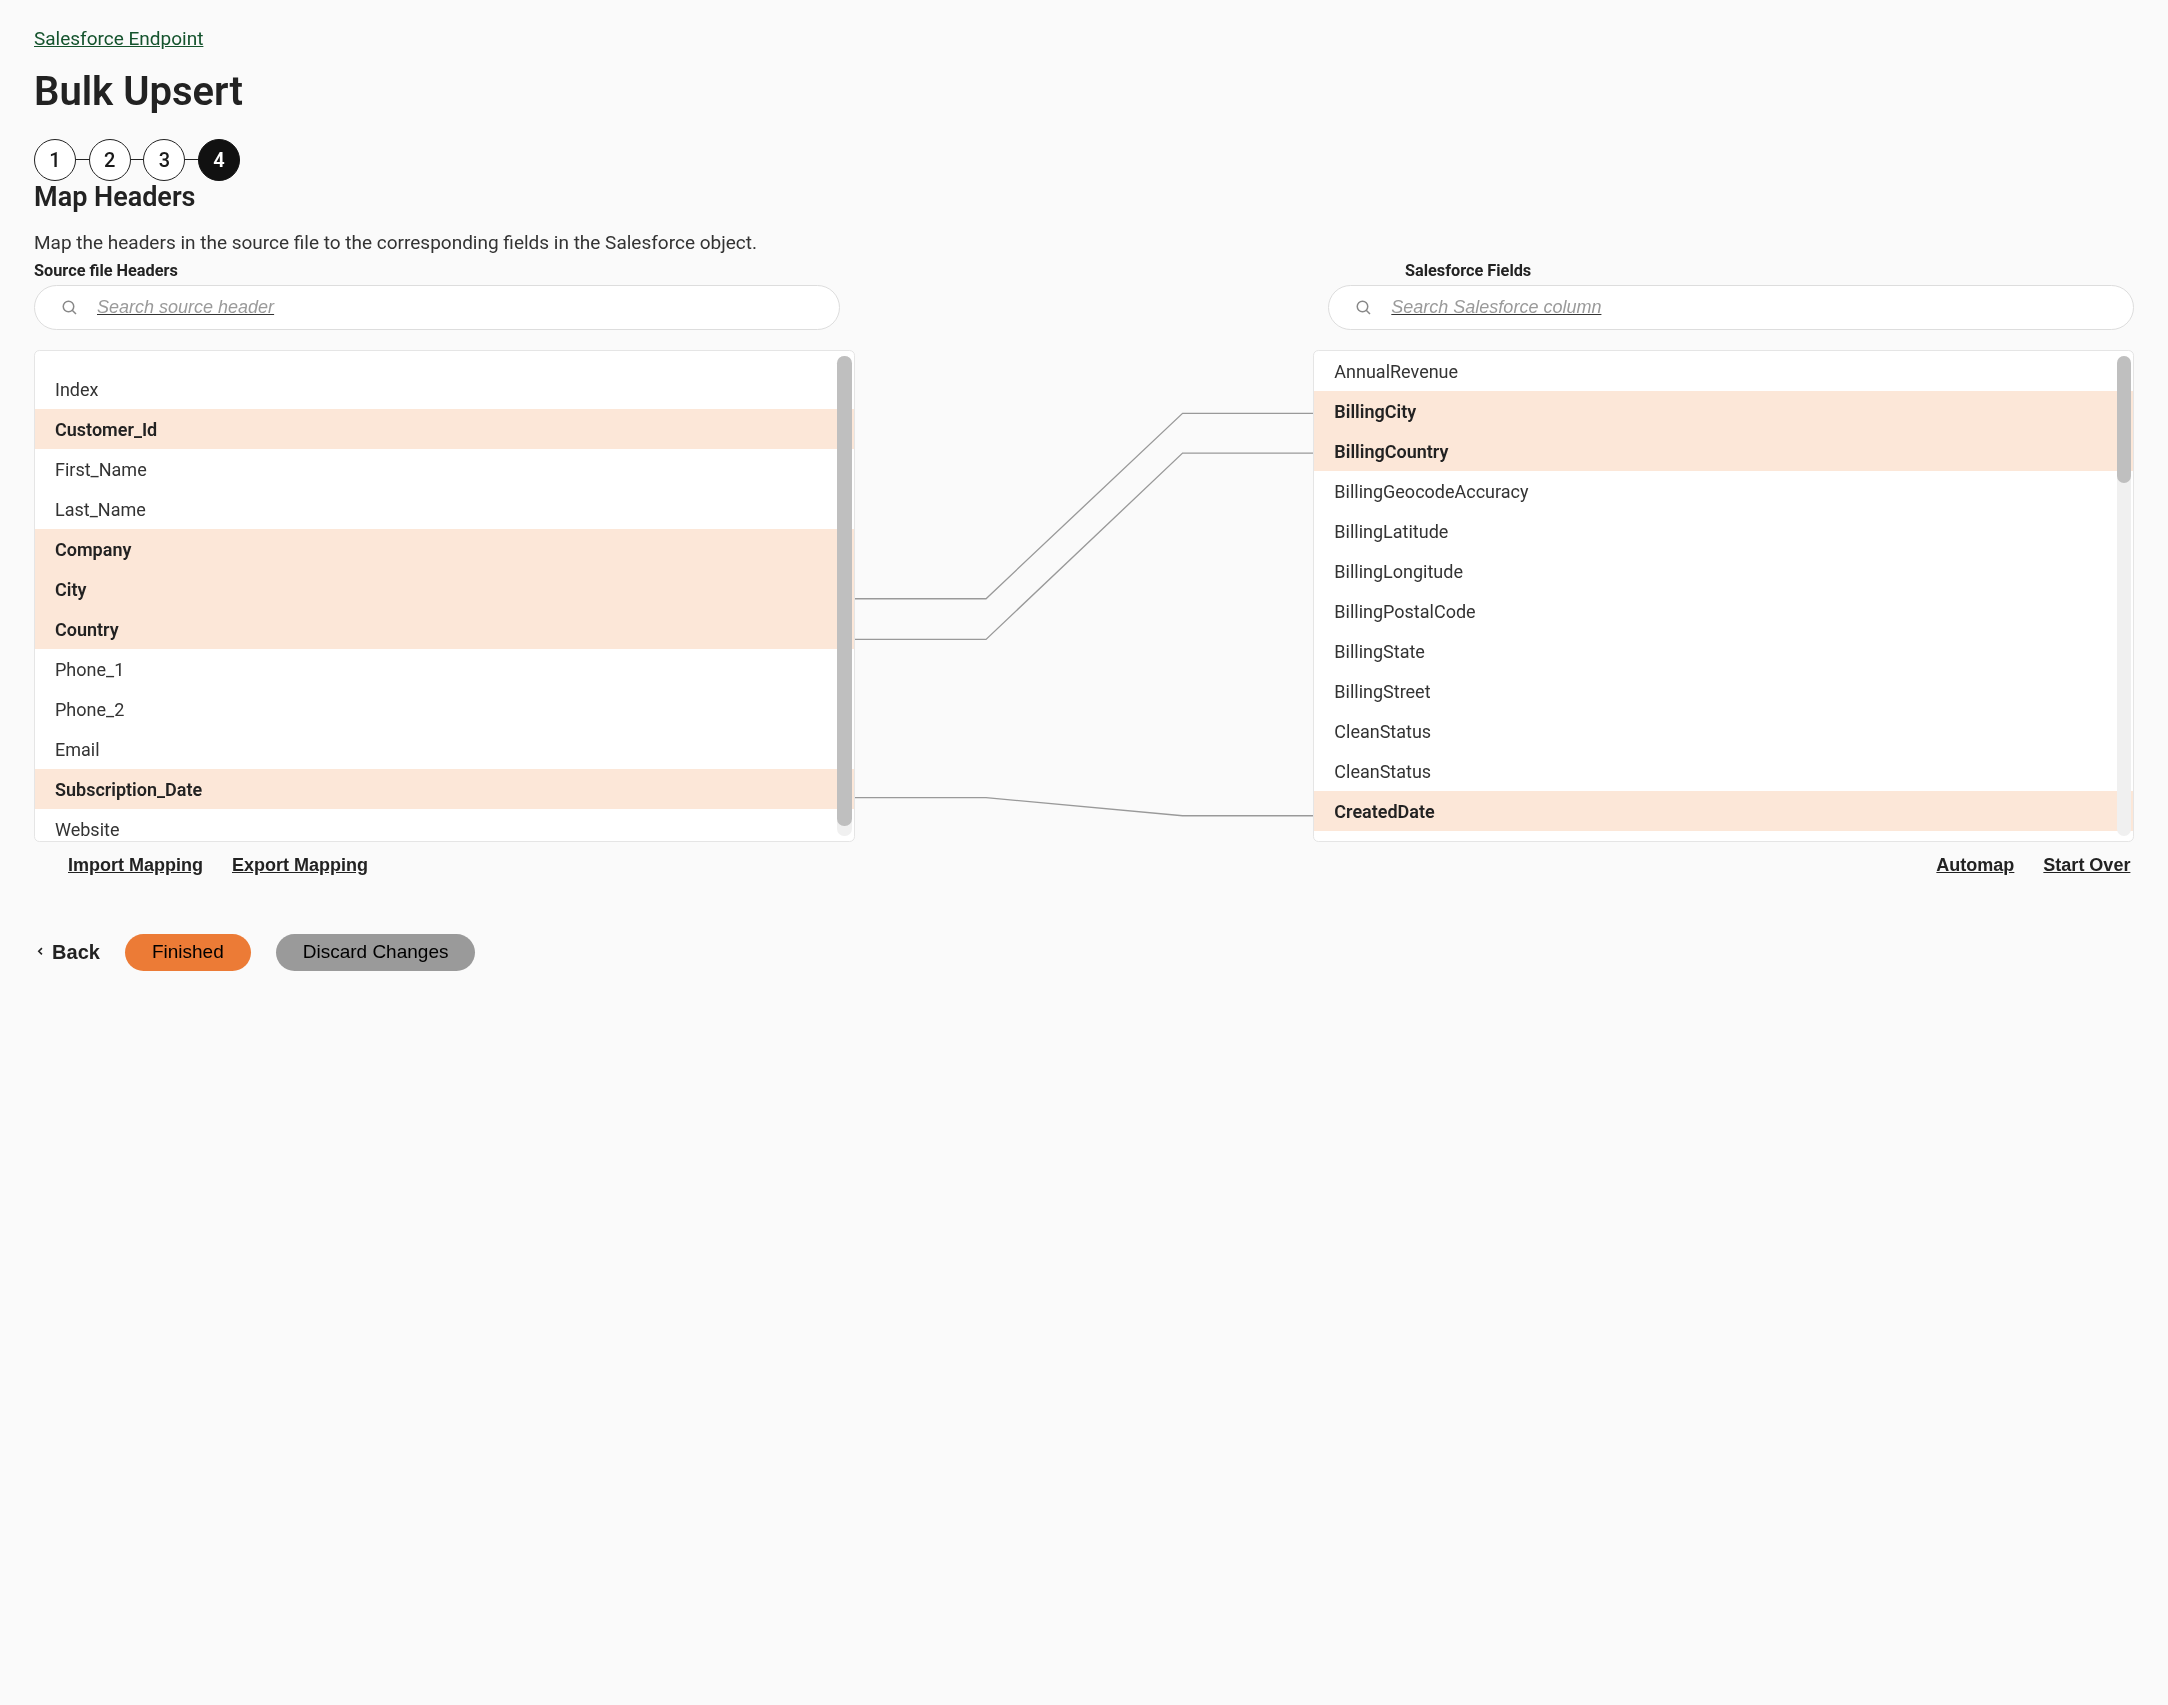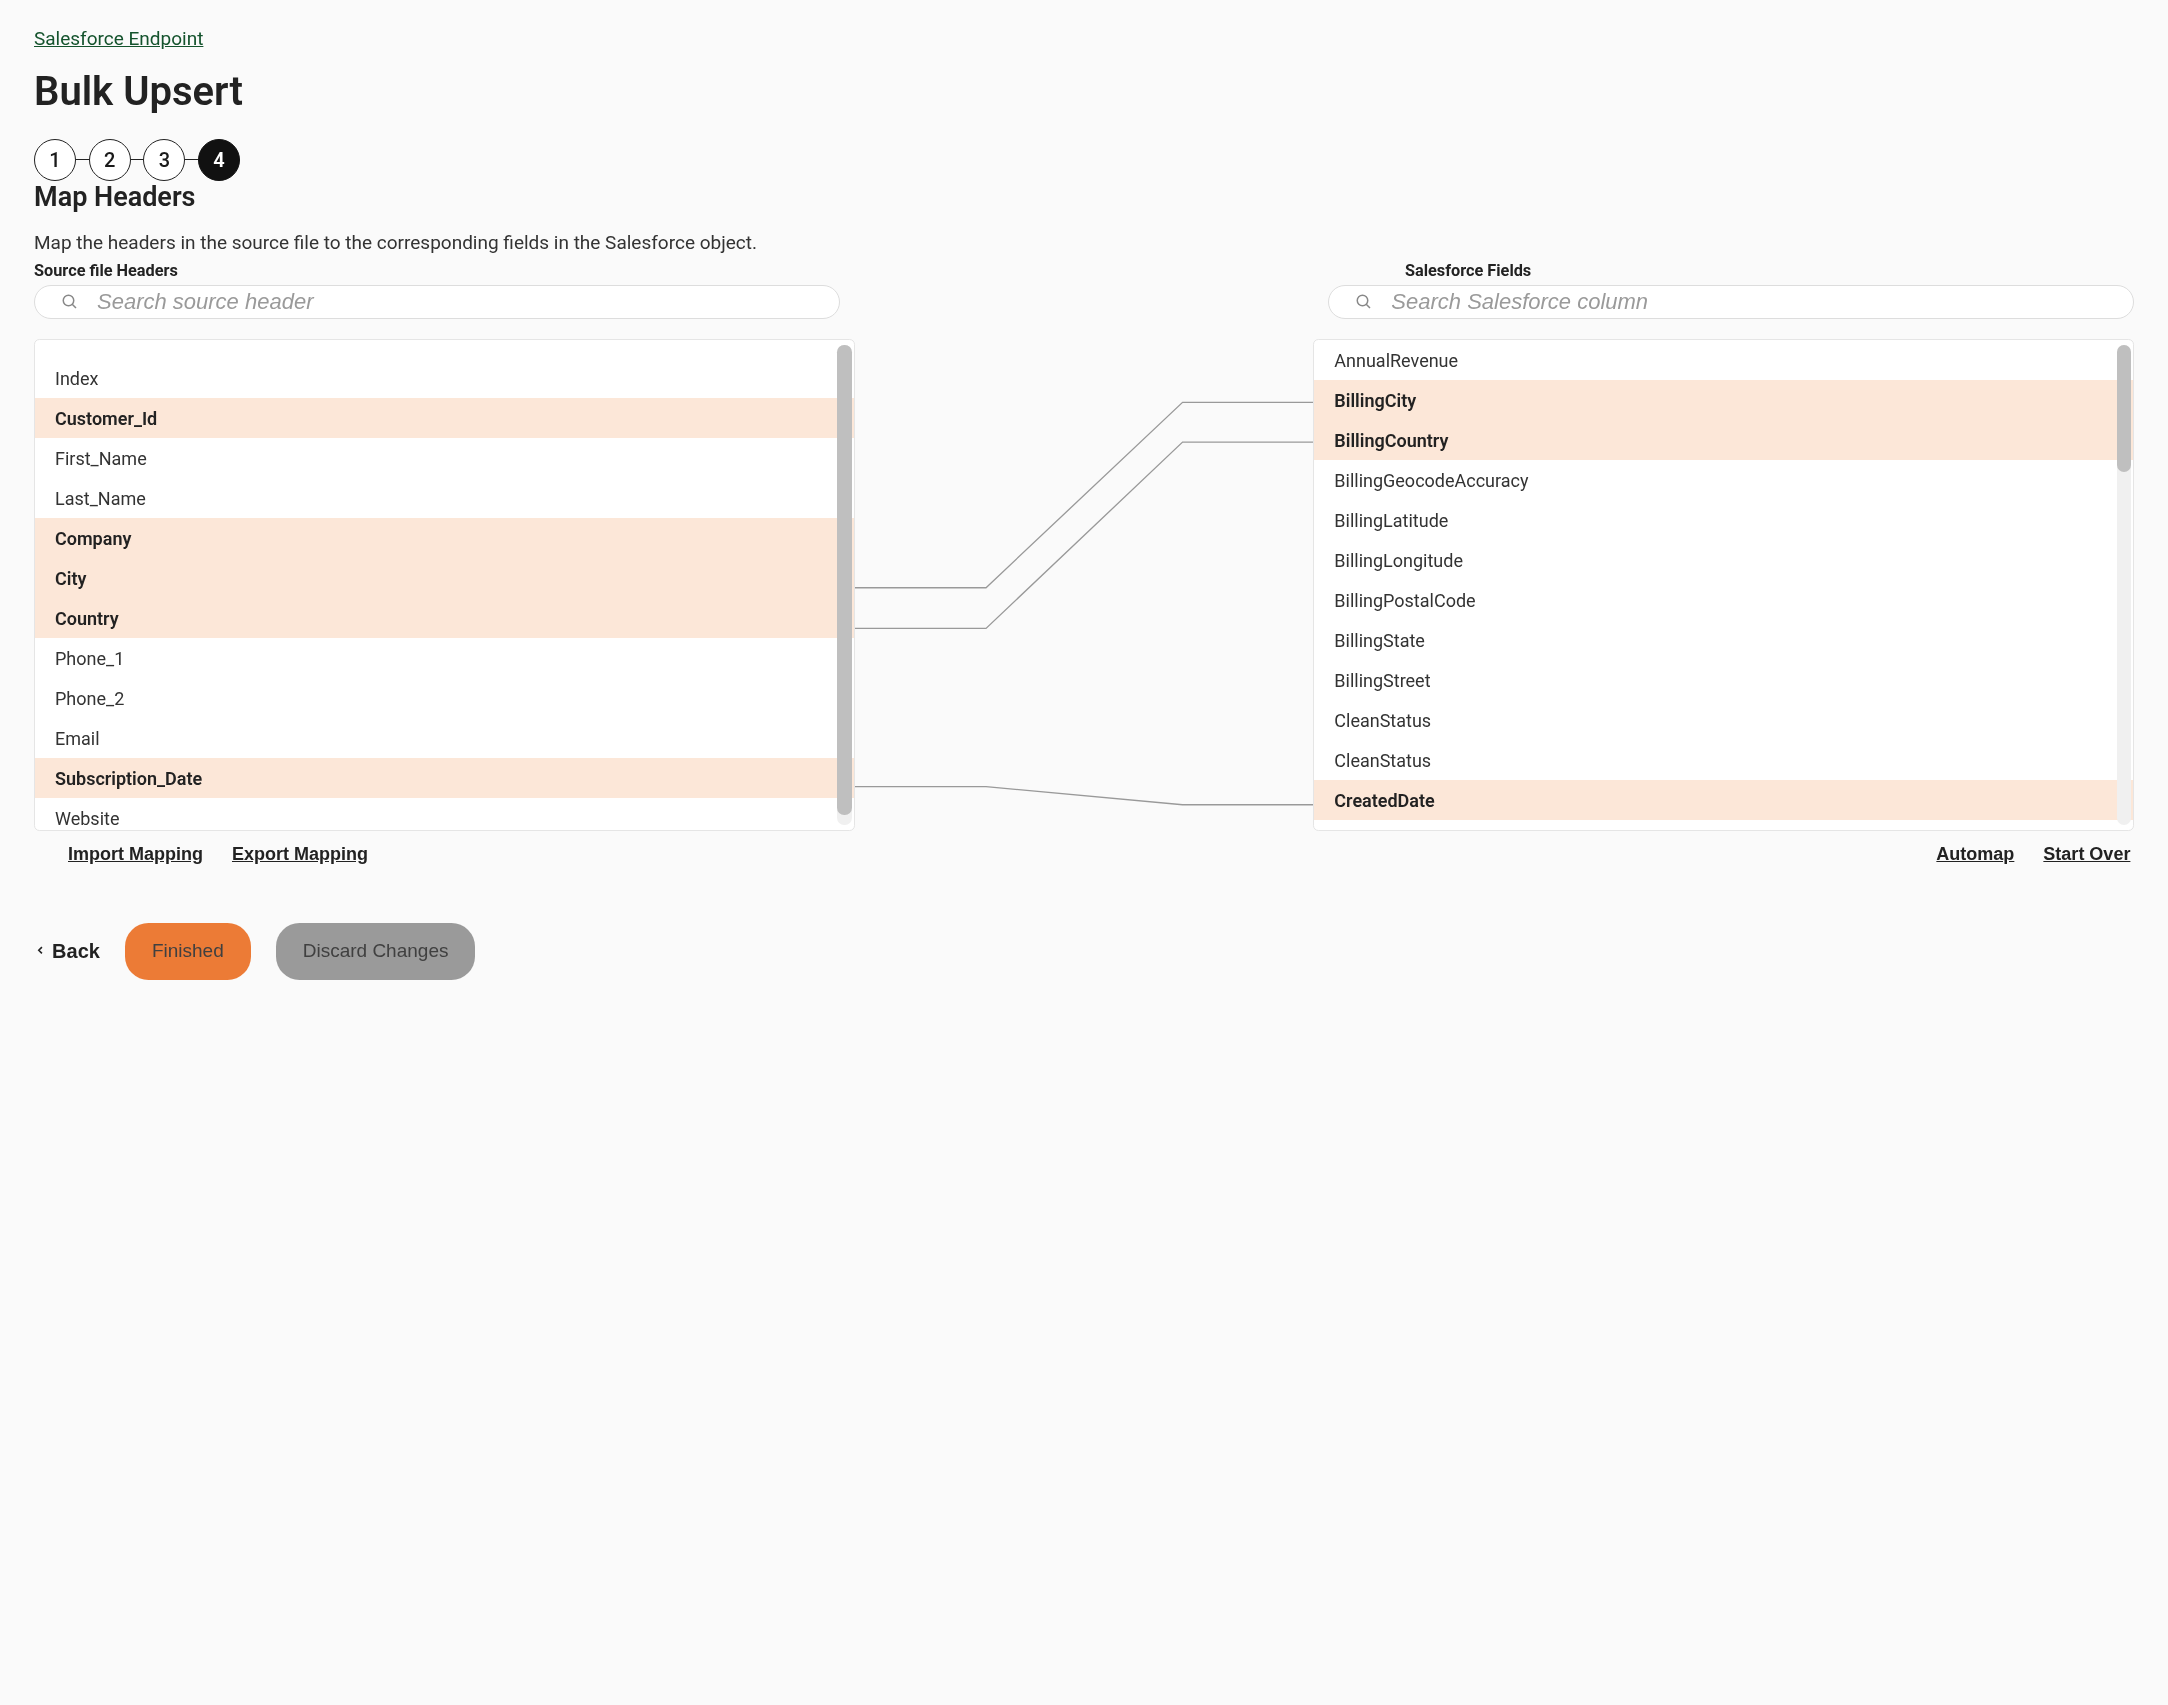--- a/index.html
+++ b/index.html
@@ -59,27 +59,28 @@
     .search-row {
       display: flex;
       margin-top: 5.4px;
       gap: 0;
       position: relative;
     }
     .search-wrap { position: relative; }
     .search-wrap.left { width: 836px; }
     .search-wrap .search-input {
       width: 100%;
-      height: 34px;
+      height: 45px;
       border: 0.9px solid #ddd;
       border-radius: 23.5px;
       background: #fff;
       padding-left: 62px;
-      font-size: 22px;
+      font-size: 18px;
       color: #333;
+      text-decoration: underline;
     }
     .search-wrap .search-input::placeholder {
       color: #9a9a9a;
       font-style: italic;
     }
     .search-icon {
       position: absolute; left: 27px; top: 50%; transform: translateY(-50%);
       width: 18px; height: 18px; color: #888;
     }
     .mapper {
@@ -136,24 +137,24 @@
       margin-top: 58px;
       gap: 25px;
     }
     .back-btn {
       display: flex; align-items: center; gap: 5.4px;
       background: none; border: none;
       font-size: 20px; font-weight: 600; color: #222;
       cursor: pointer;
     }
     .pill-btn {
-      height: 57px; padding: 0 27px;
+      height: 37px; padding: 0 27px;
       border-radius: 23.5px; border: none;
       font-size: 19px; font-weight: 500;
-      color: #404040; cursor: pointer;
+      color: #000000; cursor: pointer;
     }
     .pill-btn.primary { background: #ec7b36; }
     .pill-btn.secondary { background: #9a9a9a; }
   </style>
 </head>
 <body>
 
 
 
 <a href="#" class="breadcrumb">Salesforce Endpoint</a>

